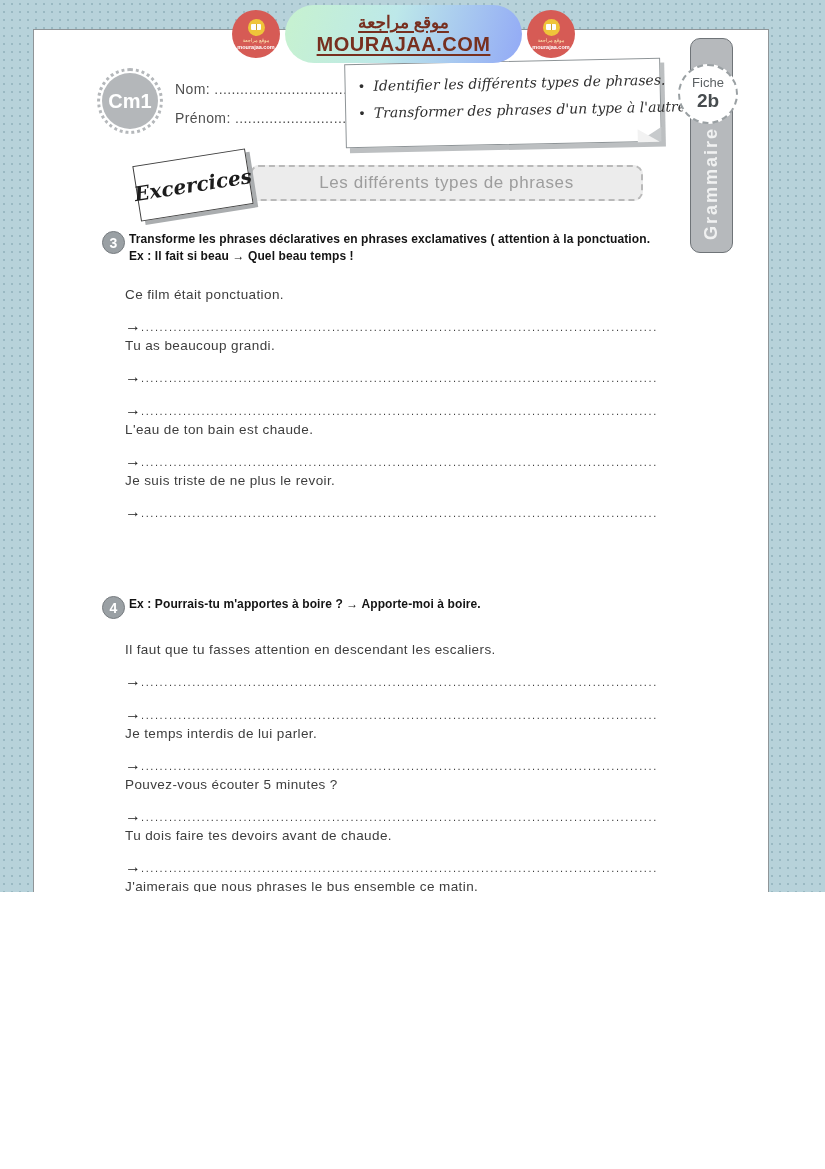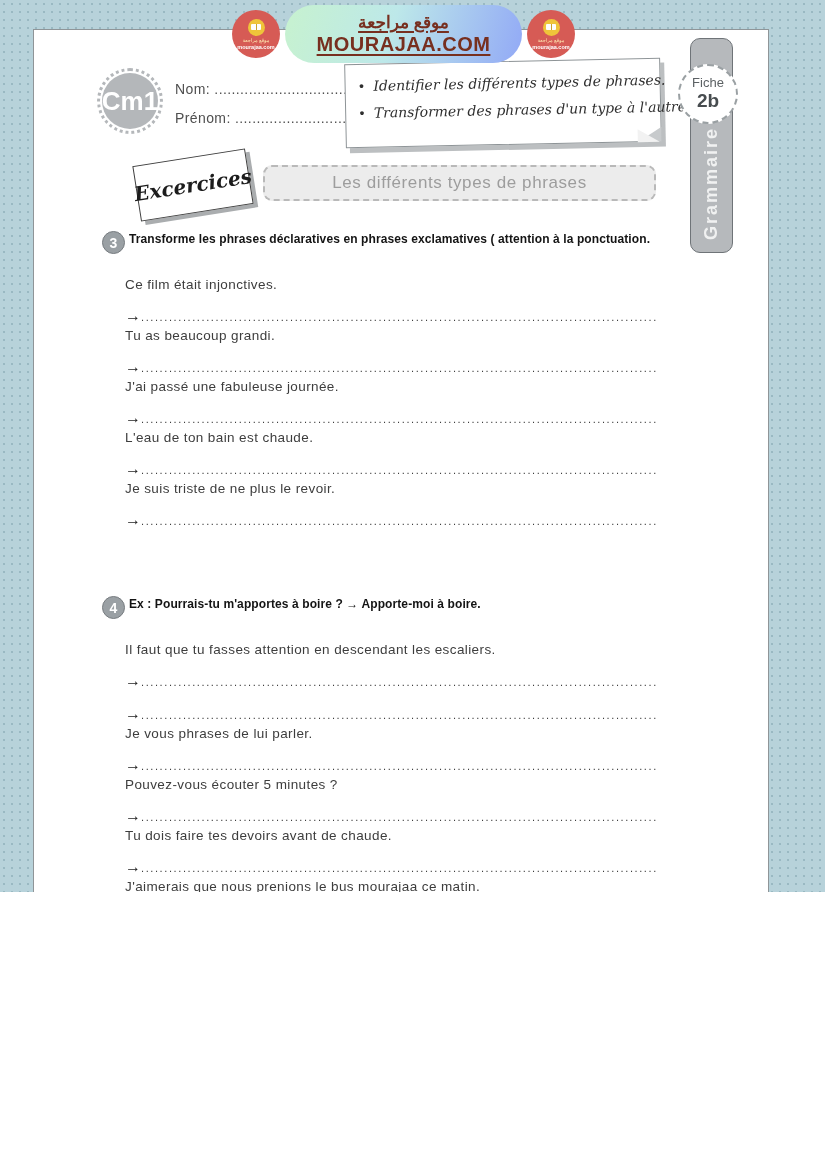--- a/index.html
+++ b/index.html
@@ -42,21 +42,21 @@
   .logo-book i{display:block;width:10px;height:6px;background:#fdfdfd;border-radius:1px;position:relative;}
   .logo-book i::after{content:"";position:absolute;left:4.5px;top:0;width:1px;height:6px;background:#caa22c;}
   .logo-ar{font-size:5px;color:#ffe9b0;line-height:6px;}
   .logo-site{font-size:5.5px;color:#fff;font-weight:bold;line-height:6px;}
   
   .cm1-badge{
     position:absolute; left:102px; top:73px; width:56px; height:56px; z-index:2;
     background:#b4b7ba; border-radius:50%;
     outline:3px dotted #b4b7ba; outline-offset:2px;
     display:flex; align-items:center; justify-content:center;
-    color:#fff; font-weight:bold; font-size:26px;
+    color:#fff; font-weight:bold; font-size:20px;
   }
   .field-line{position:absolute; z-index:2; font-size:14px; color:#4f4f4f; letter-spacing:.4px;}
   .nom{left:175px; top:81px;}
   .prenom{left:175px; top:110px;}
   .obj-box{
     position:absolute; left:345px; top:61px; width:316px; height:84px; z-index:2;
     background:#fff; border:1.5px solid #8e9497; box-sizing:border-box;
     transform:rotate(-1.2deg); box-shadow:4px 5px 0 #bcbfc1;
     padding:8px 10px 0 12px;
   }
@@ -94,21 +94,21 @@
     position:absolute; left:136px; top:157px; width:114px; height:56px; z-index:3;
     background:#fff; border:1.5px solid #3f3f3f; box-sizing:border-box;
     transform:rotate(-9deg); box-shadow:4px 4px 0 #aaadaf;
     display:flex; align-items:center; justify-content:center;
   }
   .exo-card span{
     font-family:"DejaVu Serif",serif; font-style:italic; font-weight:bold;
     font-size:20px; color:#1c1c1c;
   }
   .title-bar{
-    position:absolute; left:263px; top:165px; width:393px; height:36px; z-index:2;
+    position:absolute; left:250px; top:165px; width:393px; height:36px; z-index:2;
     background:#ececec; border:2px dashed #b9b9b9; border-radius:9px; box-sizing:border-box;
     display:flex; align-items:center; justify-content:center;
   }
   .title-bar span{font-size:17px; color:#9d9d9d; letter-spacing:.6px;}
   
   .exercise{position:absolute; left:102px; width:556px; z-index:2;}
   .ex-header{display:flex; gap:4px;}
   .ex-num{
     flex:0 0 auto; width:23px; height:23px; border-radius:50%;
     background:#9aa0a4; border:1px solid #777c80; box-sizing:border-box;
@@ -174,36 +174,36 @@
   <div class="title-bar">
     <span>Les différents types de phrases</span>
   </div>
 
   <div id="exercises">
   <section class="exercise" style="top: 231px;">
     <div class="ex-header">
       <span class="ex-num">3</span>
       <div class="ex-text">
         <div>Transforme les phrases déclaratives en phrases exclamatives ( attention à la ponctuation.</div>
+        <div>Ex : Il fait si beau → Quel beau temps !</div>
       </div>
     </div>
     <div class="ex-body">
-  <div class="sentence">Ce film était injonctives.</div>
+  <div class="sentence">Ce film était ponctuation.</div>
   <div class="answer">
     <span class="arrow">→</span>
     <span class="dots">........................................................................................................................................................................................</span>
   </div>
 
   <div class="sentence">Tu as beaucoup grandi.</div>
   <div class="answer">
     <span class="arrow">→</span>
     <span class="dots">........................................................................................................................................................................................</span>
   </div>
 
-  <div class="sentence">J'ai passé une fabuleuse journée.</div>
   <div class="answer">
     <span class="arrow">→</span>
     <span class="dots">........................................................................................................................................................................................</span>
   </div>
 
   <div class="sentence">L'eau de ton bain est chaude.</div>
   <div class="answer">
     <span class="arrow">→</span>
     <span class="dots">........................................................................................................................................................................................</span>
   </div>
@@ -228,39 +228,39 @@
   <div class="answer">
     <span class="arrow">→</span>
     <span class="dots">........................................................................................................................................................................................</span>
   </div>
 
   <div class="answer">
     <span class="arrow">→</span>
     <span class="dots">........................................................................................................................................................................................</span>
   </div>
 
-  <div class="sentence">Je vous phrases de lui parler.</div>
+  <div class="sentence">Je temps interdis de lui parler.</div>
   <div class="answer">
     <span class="arrow">→</span>
     <span class="dots">........................................................................................................................................................................................</span>
   </div>
 
   <div class="sentence">Pouvez-vous écouter 5 minutes ?</div>
   <div class="answer">
     <span class="arrow">→</span>
     <span class="dots">........................................................................................................................................................................................</span>
   </div>
 
   <div class="sentence">Tu dois faire tes devoirs avant de chaude.</div>
   <div class="answer">
     <span class="arrow">→</span>
     <span class="dots">........................................................................................................................................................................................</span>
   </div>
 
-  <div class="sentence">J'aimerais que nous prenions le bus mourajaa ce matin.</div>
+  <div class="sentence">J'aimerais que nous phrases le bus ensemble ce matin.</div>
   <div class="answer">
     <span class="arrow">→</span>
     <span class="dots">........................................................................................................................................................................................</span>
   </div>
 </div>
   </section>
 </div>
 
   <div class="logo" style="left:232px; top:1086px;">
     <span class="logo-book">

